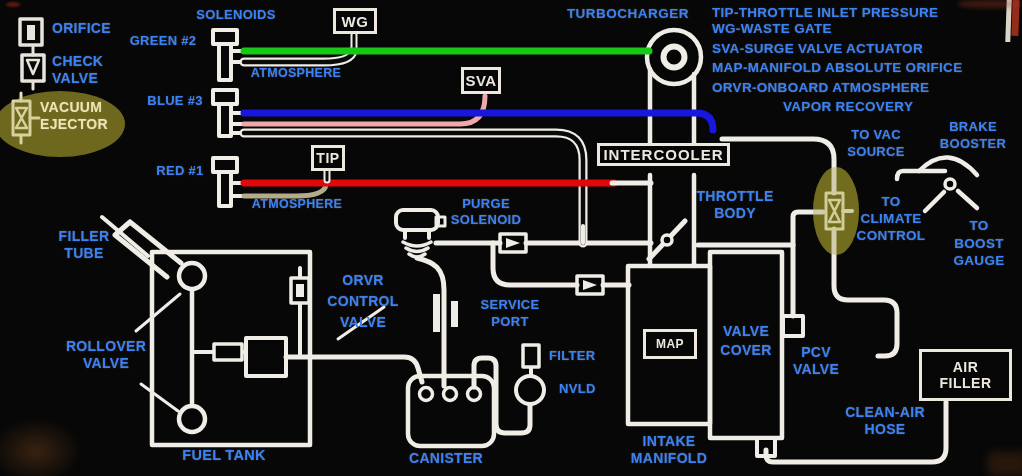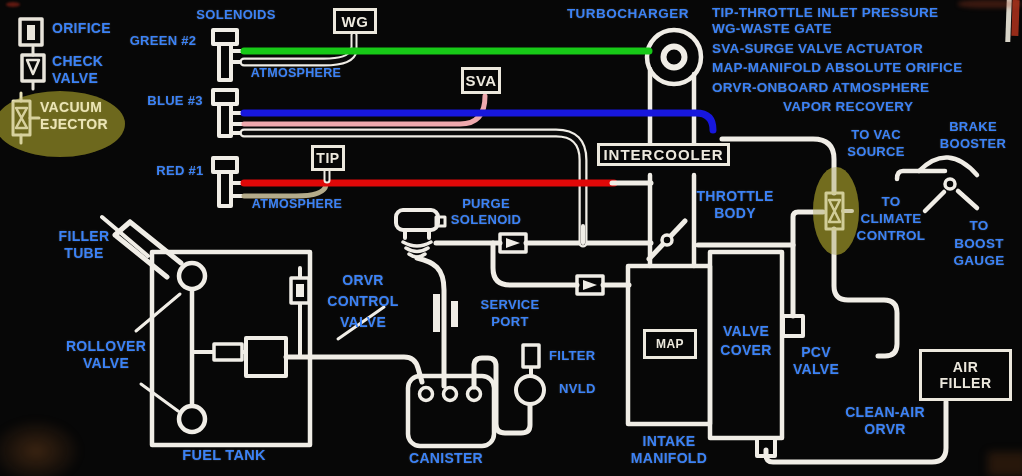--- a/index.html
+++ b/index.html
@@ -208,21 +208,21 @@
   <div class="lbl" style="left:363px;top:270px;line-height:21px;font-size:14px;">ORVR
 CONTROL
 VALVE</div>
   <div class="lbl" style="left:746px;top:322px;line-height:19px;font-size:14px;">VALVE
 COVER</div>
   <div class="lbl" style="left:816px;top:344px;line-height:17px;font-size:14px;">PCV
 VALVE</div>
   <div class="lbl" style="left:669px;top:433px;line-height:17px;font-size:14px;">INTAKE
 MANIFOLD</div>
   <div class="lbl" style="left:885px;top:404px;line-height:17px;font-size:14px;">CLEAN-AIR
-ORVR</div>
+HOSE</div>
 
   <div class="artifact" style="left:1006px;top:0;width:5px;height:42px;background:#d8d4c8;transform:rotate(2deg);"></div>
   <div class="artifact" style="left:1012px;top:0;width:7px;height:36px;background:#a5301c;transform:rotate(2deg);opacity:.9;"></div>
   <div class="artifact" style="left:958px;top:0;width:64px;height:8px;background:rgba(160,60,35,.35);border-radius:40%;filter:blur(2px);"></div>
   <div class="artifact" style="left:-10px;top:418px;width:92px;height:66px;background:radial-gradient(closest-side,rgba(120,70,30,.45),transparent);filter:blur(3px);"></div>
   <div class="artifact" style="left:988px;top:452px;width:40px;height:24px;background:rgba(100,55,20,.35);filter:blur(4px);"></div>
   <div class="artifact" style="left:6px;top:2px;width:14px;height:5px;background:rgba(170,40,25,.55);border-radius:50%;filter:blur(1px);"></div>
 </div>
 
 </body></html>

